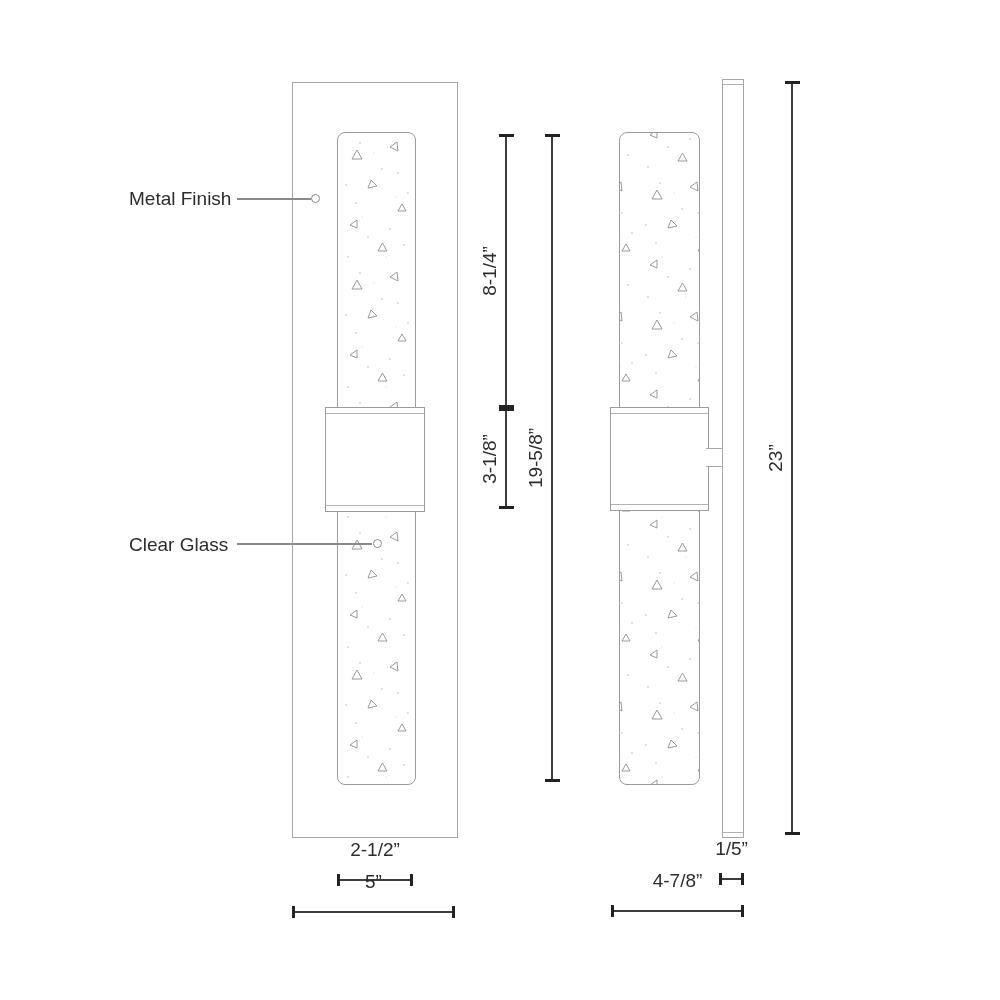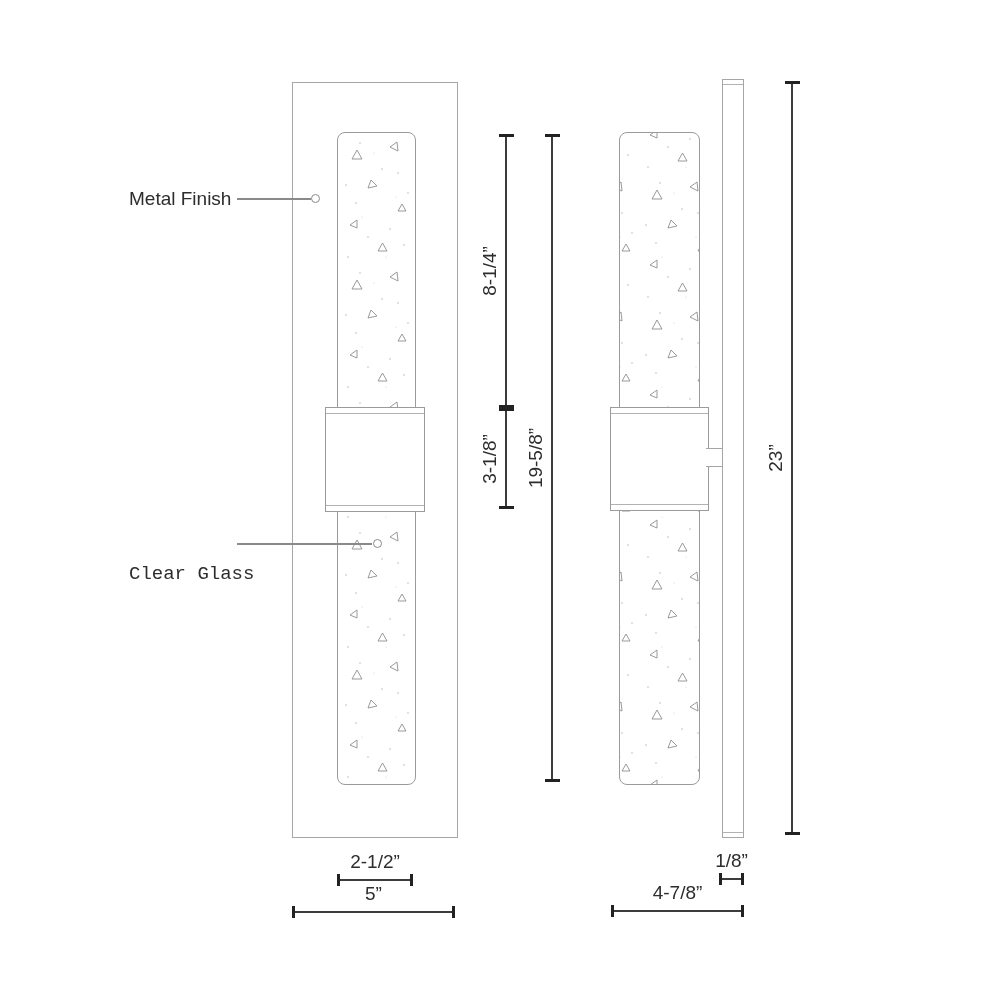--- a/index.html
+++ b/index.html
@@ -54,21 +54,21 @@
   .vdim .vlabel {
     position:absolute; left:-16px; top:50%;
     transform:translate(-50%,-50%) rotate(-90deg);
     font-size:19px; white-space:nowrap;
   }
   .hdim { height:0; }
   .hdim .line { position:absolute; top:-1px; left:0; height:2px; width:100%; background:#3c3c3c; }
   .hdim .tick { position:absolute; top:-6px; width:3px; height:12px; background:#222; }
   .hdim .tick.l { left:-1px; } .hdim .tick.r { right:-1px; }
   .hdim .hlabel {
-    position:absolute; left:50%; bottom:7px; transform:translateX(-50%);
+    position:absolute; left:50%; bottom:19px; transform:translateX(-50%);
     font-size:19px; white-space:nowrap;
   }
 </style>
 </head>
 <body>
 
 <div class="canvas">
 
   <div class="abs backplate-front"></div>
 
@@ -154,21 +154,21 @@
 
   <div class="abs backplate-side">
     <div class="cap top"></div>
     <div class="cap bot"></div>
   </div>
 
   <div class="abs callout-text" style="left:129px; top:188px;">Metal Finish</div>
   <div class="abs leader" style="left:237px; top:198px; width:74px;"></div>
   <div class="abs leader-dot" style="left:311px; top:194px;"></div>
 
-  <div class="abs callout-text" style="left:129px; top:563px;font-family:Liberation Mono, monospace;">Clear Glass</div>
+  <div class="abs callout-text" style="left:129px; top:534px;">Clear Glass</div>
   <div class="abs leader" style="left:237px; top:543px; width:135px;"></div>
   <div class="abs leader-dot" style="left:373px; top:539px;"></div>
 
   <div class="abs vdim" style="left:506px; top:135px; height:272px;">
     <div class="line"></div>
     <div class="tick t"></div>
     <div class="tick b"></div>
     <div class="vlabel">8-1/4”</div>
   </div>
 
@@ -204,21 +204,21 @@
     <div class="line"></div>
     <div class="tick l"></div>
     <div class="tick r"></div>
     <div class="hlabel">5”</div>
   </div>
 
   <div class="abs hdim" style="left:720px; top:879px; width:23px;">
     <div class="line"></div>
     <div class="tick l"></div>
     <div class="tick r"></div>
-    <div class="hlabel">1/8”</div>
+    <div class="hlabel">1/5”</div>
   </div>
 
   <div class="abs hdim" style="left:612px; top:911px; width:131px;">
     <div class="line"></div>
     <div class="tick l"></div>
     <div class="tick r"></div>
     <div class="hlabel">4-7/8”</div>
   </div>
 
 </div>

